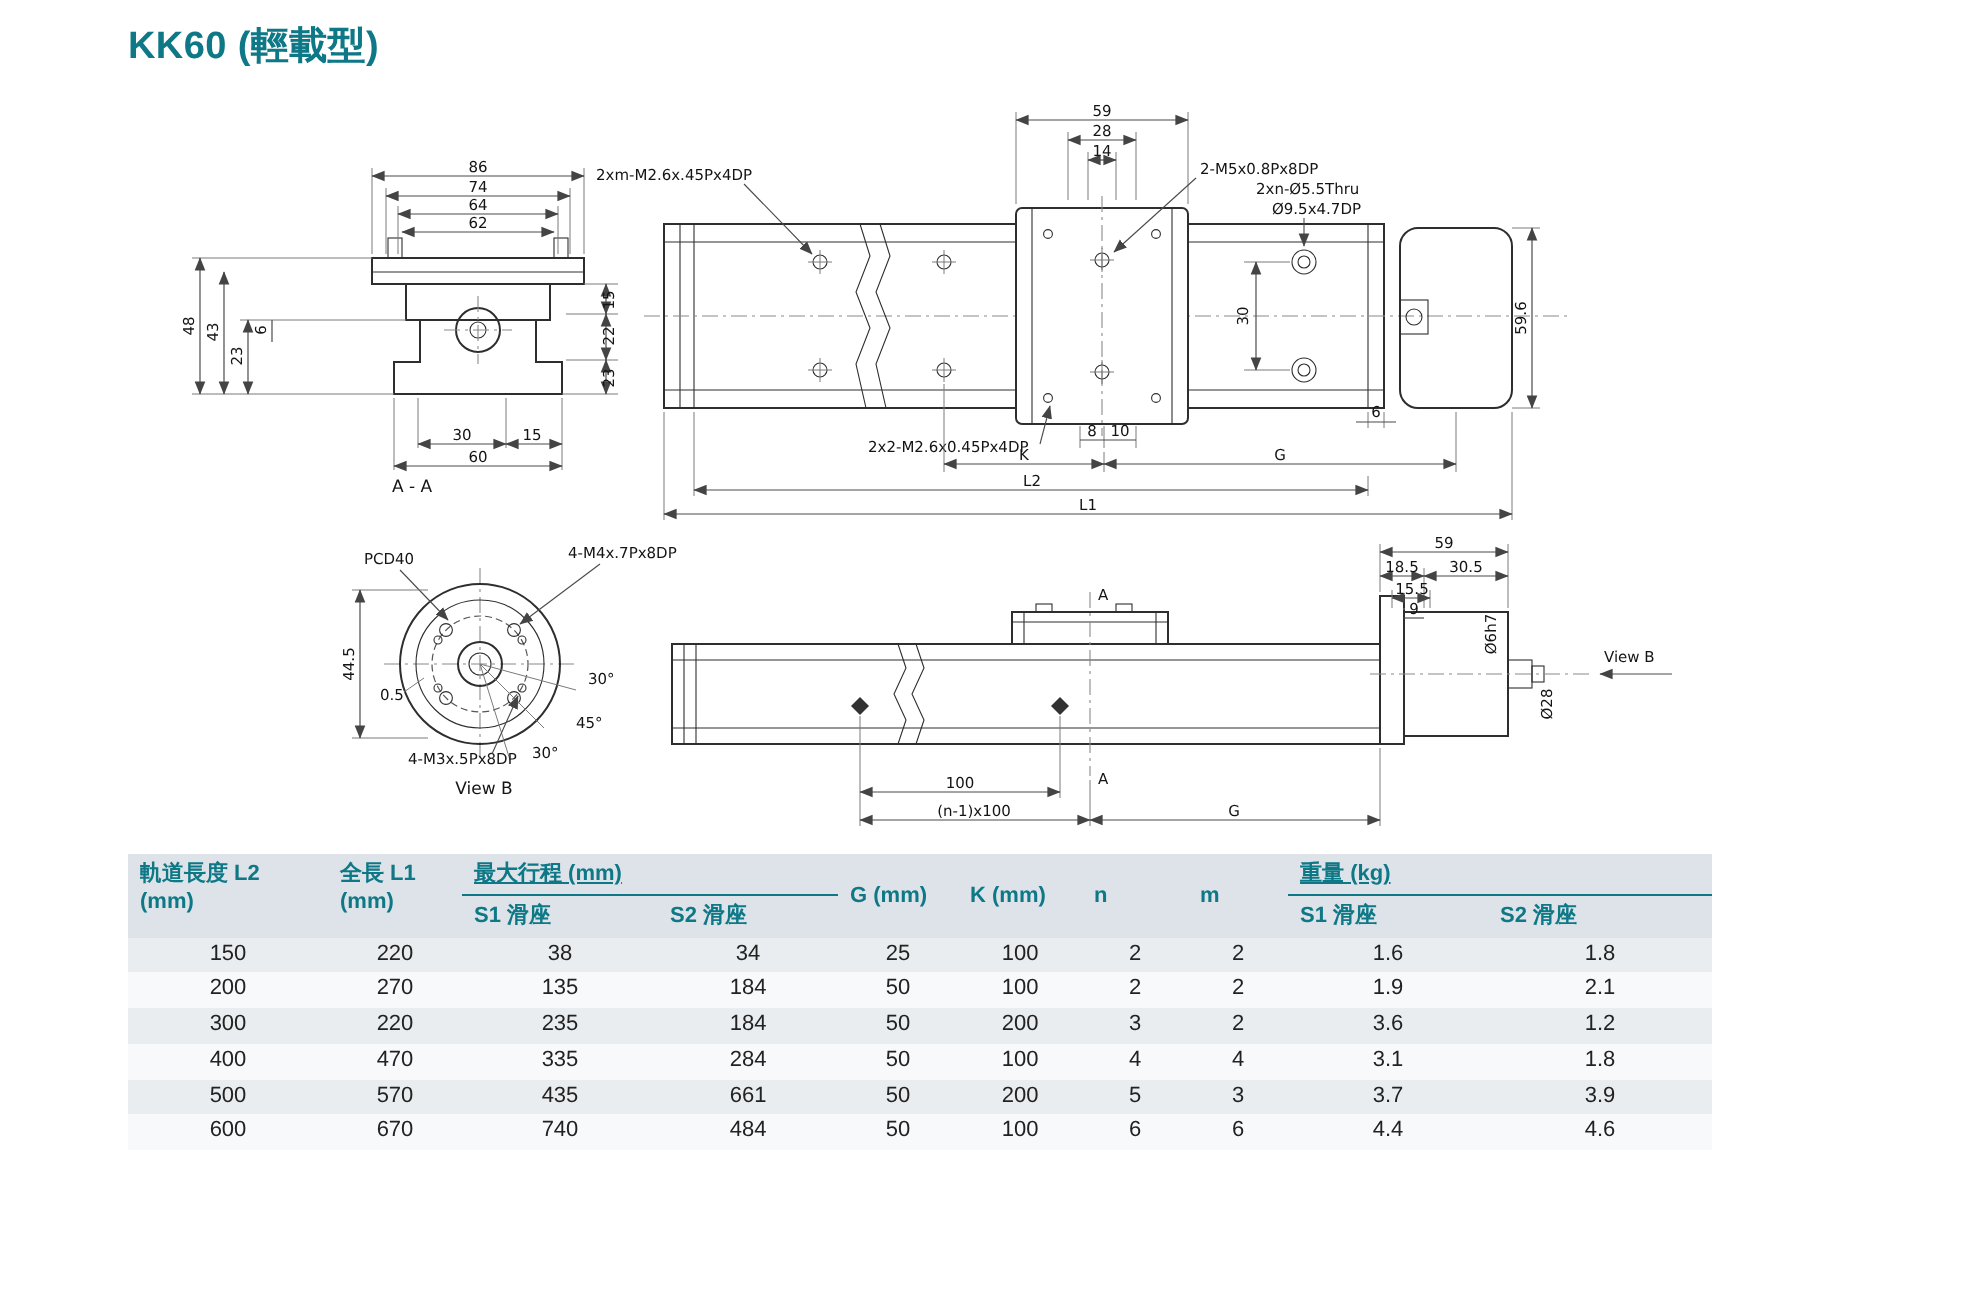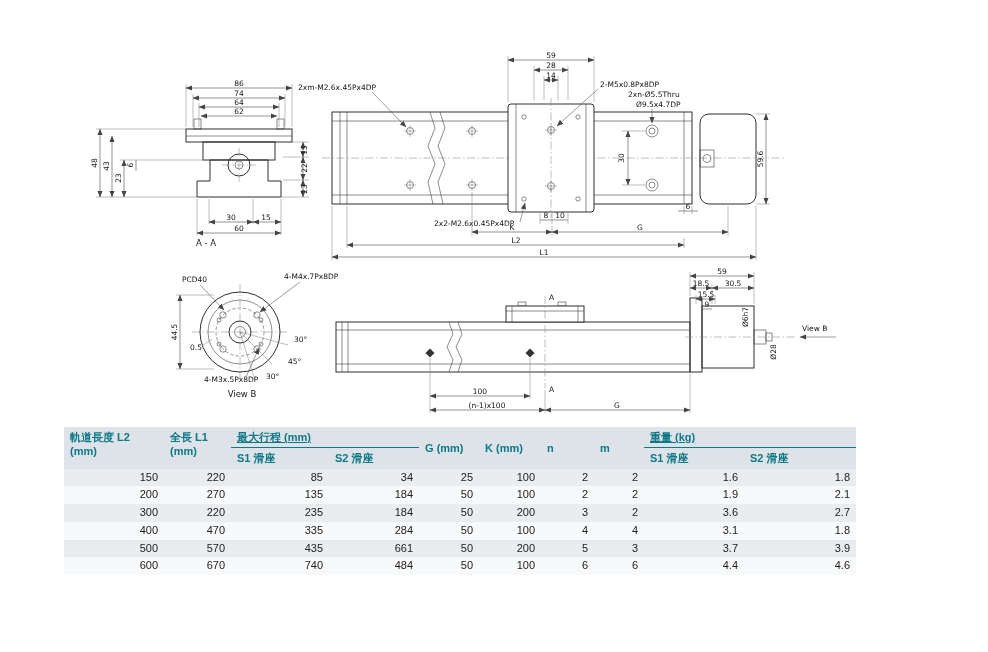--- a/index.html
+++ b/index.html
@@ -25,29 +25,30 @@
 
   
   .spec-table-wrap { position:absolute; left:64px; top:427px; }
   table.spec { border-collapse:collapse; table-layout:fixed; width:792px;
                font-size:11px; color:#222; }
   table.spec thead th { background:#dde3e8; color:#0E7886; font-weight:bold; text-align:left;
                         padding:3px 6px; line-height:1.3; vertical-align:middle; }
   table.spec thead th.top { vertical-align:top;margin-top:42px; }
   table.spec thead th.pre { white-space:pre-line; }
   table.spec thead th.group { border-bottom:1.5px solid #0E7886;text-decoration:underline; }
-  table.spec tbody td { padding:2px 6px; line-height:1.25; text-align:right; }
+  table.spec tbody td { padding:2px 6px; line-height:1.25; text-align:center; }
   table.spec tbody tr:nth-child(odd)  { background:#e9edf0; }
   table.spec tbody tr:nth-child(even) { background:#f8f9fa; }
 </style>
 </head>
 <body>
 
 <div class="page">
 
+  <h1 class="title">KK60 (輕載型)</h1>
 
   <svg class="drawings" width="988" height="390" viewBox="0 40 988 390" xmlns="http://www.w3.org/2000/svg">
     <defs>
       <marker id="arr" viewBox="0 0 10 10" refX="9" refY="5" markerWidth="7" markerHeight="7" orient="auto-start-reverse" markerUnits="userSpaceOnUse">
         <path d="M0,1.2 L9.5,5 L0,8.8 Z" fill="#444"></path>
       </marker>
     </defs>
 
     <g>
       <rect class="o2" x="194" y="119" width="7" height="10"></rect>
@@ -361,21 +362,21 @@
           <th>S1 滑座</th>
           <th>S2 滑座</th>
           <th>S1 滑座</th>
           <th>S2 滑座</th>
         </tr>
       </thead>
       <tbody>
           <tr>
             <td>150</td>
             <td>220</td>
-            <td>85</td>
+            <td>38</td>
             <td>34</td>
             <td>25</td>
             <td>100</td>
             <td>2</td>
             <td>2</td>
             <td>1.6</td>
             <td>1.8</td>
           </tr>
           <tr>
             <td>200</td>
@@ -392,21 +393,21 @@
           <tr>
             <td>300</td>
             <td>220</td>
             <td>235</td>
             <td>184</td>
             <td>50</td>
             <td>200</td>
             <td>3</td>
             <td>2</td>
             <td>3.6</td>
-            <td>2.7</td>
+            <td>1.2</td>
           </tr>
           <tr>
             <td>400</td>
             <td>470</td>
             <td>335</td>
             <td>284</td>
             <td>50</td>
             <td>100</td>
             <td>4</td>
             <td>4</td>

